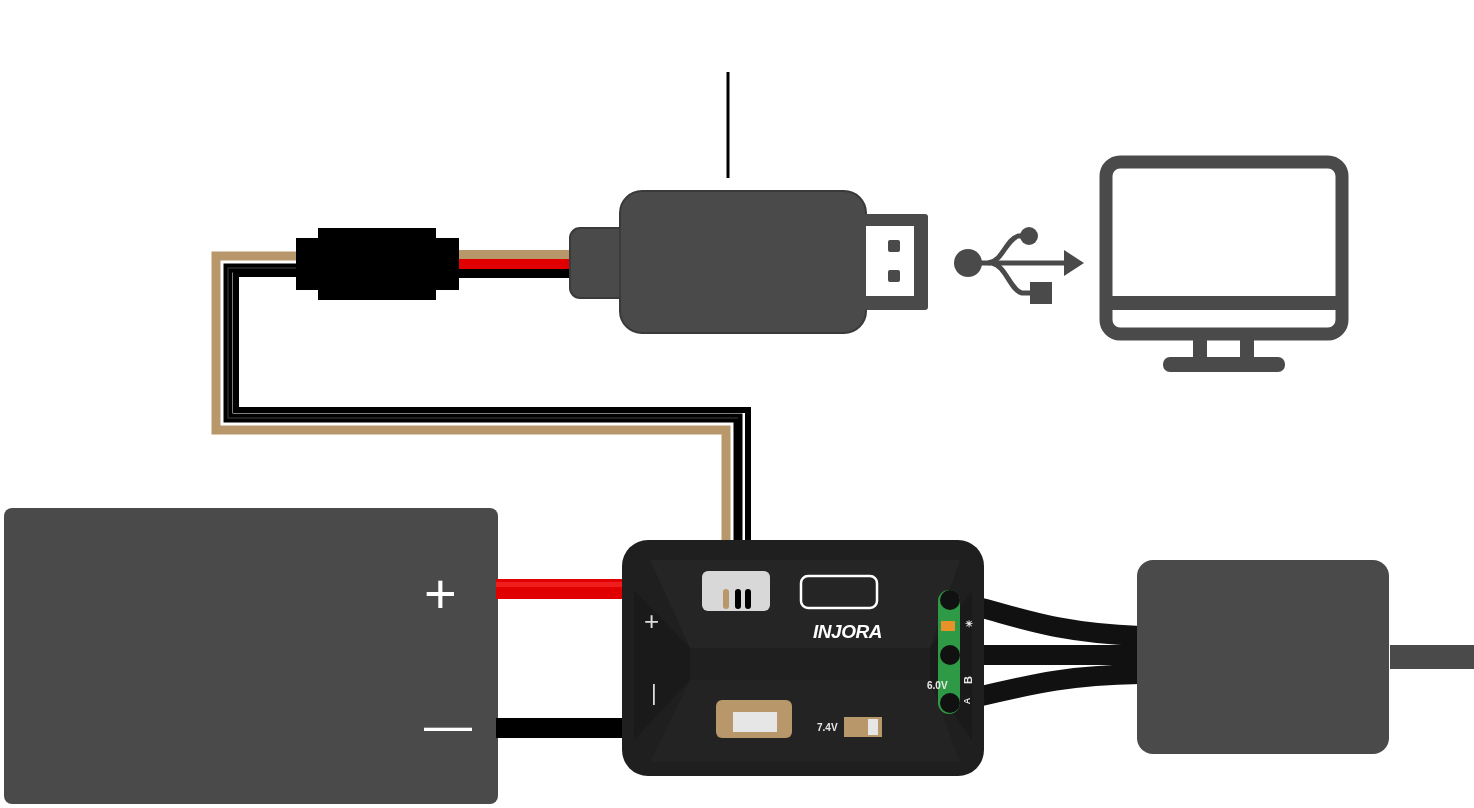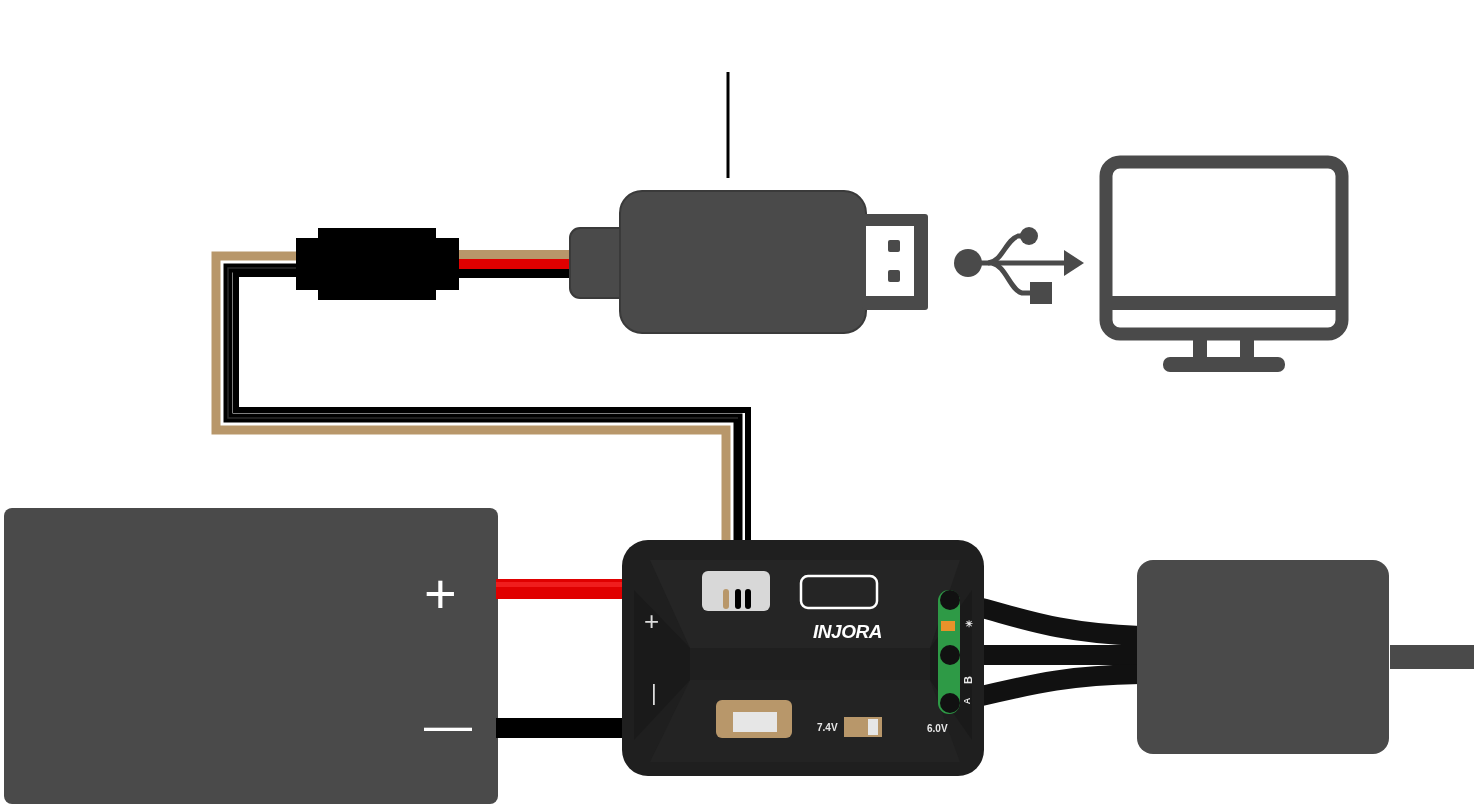--- a/index.html
+++ b/index.html
@@ -122,17 +122,17 @@
 
 
   <div class="sym" style="left:424px; top:566px; font-size:56px;">+</div>
   <div class="sym" style="left:424px; top:702px; font-size:48px;">—</div>
 
 
   <div class="small" style="left:804px; top:581px; width:87px; text-align:center; font-size:19px; font-style:italic; color:#fff; letter-spacing:-0.5px;margin-top:40px;">INJORA</div>
   <div class="small" style="left:644px; top:606px; font-size:26px; font-weight:normal; color:#ddd;">+</div>
   <div class="small" style="left:651px; top:680px; font-size:22px; font-weight:normal; color:#ddd;">|</div>
   <div class="small" style="left:817px; top:722px;">7.4V</div>
-  <div class="small" style="left:887px; top:723px;padding-left:40px;">6.0V</div>
+  <div class="small" style="left:887px; top:680px;padding-left:40px;">6.0V</div>
   <div class="small" style="left:965px; top:619px; font-size:9px;">☀</div>
   <div class="small" style="left:964px; top:674px; transform:rotate(-90deg); font-size:11px;">B</div>
   <div class="small" style="left:964px; top:696px; transform:rotate(-90deg); font-size:9px;">A</div>
 </div>
 
 </body></html>

